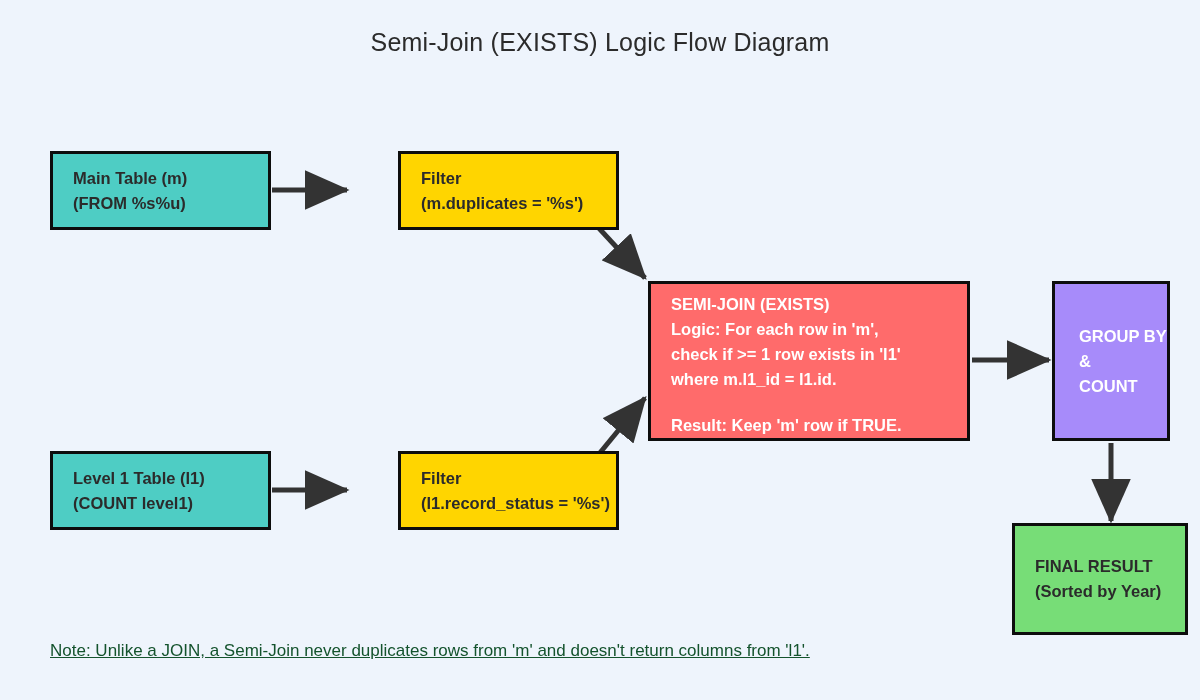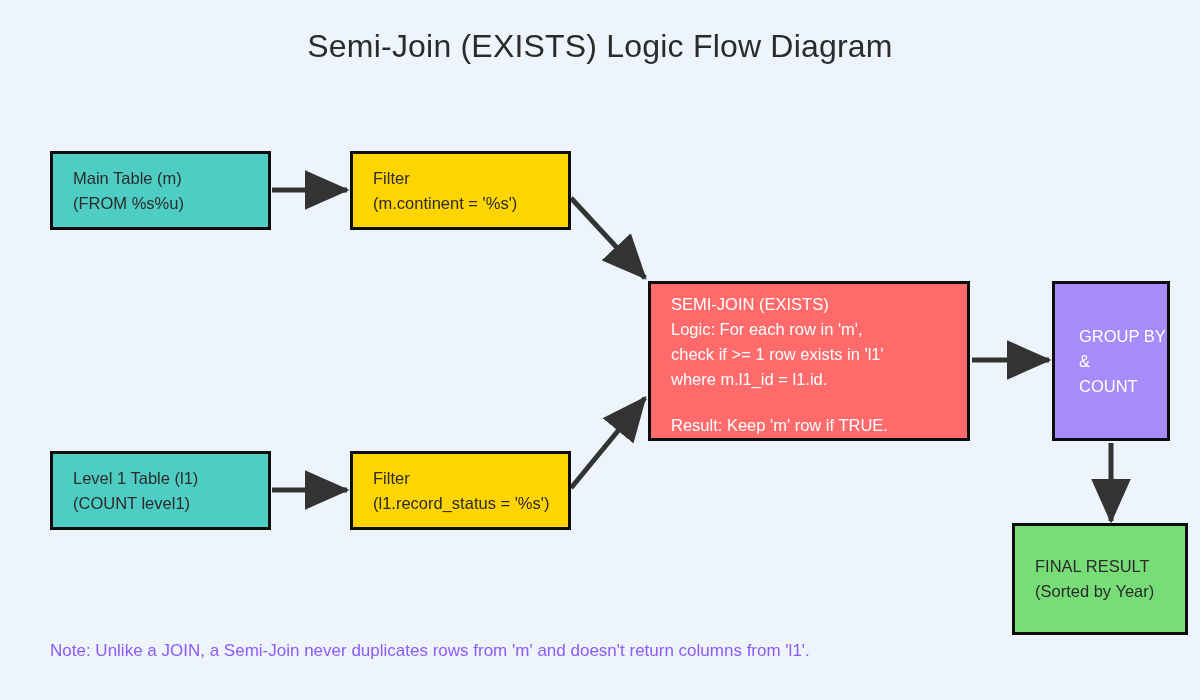--- a/index.html
+++ b/index.html
@@ -18,64 +18,66 @@
     position: relative;
     width: 1200px;
     height: 700px;
   }
   .title {
     position: absolute;
     left: 0;
     top: 28px;
     width: 1200px;
     text-align: center;
-    font-size: 32px;
+    font-size: 25px;
     color: #2b2b2b;
     font-weight: normal;
     letter-spacing: 0.2px;
   }
   .node {
     position: absolute;
     border: 3px solid #0d0d0d;
     box-sizing: border-box;
     display: flex;
     flex-direction: column;
     justify-content: center;
     padding-left: 20px;
     padding-right: 10px;
+    font-weight: bold;
   }
   .node .line {
     font-size: 16.5px;
     line-height: 25px;
     white-space: pre;
   }
   .node .line.spacer {
     height: 25px;
   }
   .teal  { background: #4ecdc4; color: #2b2b2b; }
-  .yellow{ background: #ffd500; color: #2b2b2b; }
+  .yellow{ background: #ffd500; color: #2b2b2b; margin-left: 48px; }
   .red   { background: #ff6b6b; color: #ffffff; }
   .purple{ background: #a78bfa; color: #ffffff; }
   .green { background: #77dd77; color: #2b2b2b; }
 
   #n-main   { left: 50px;  top: 151px; width: 221px; height: 79px; }
   #n-filter1{ left: 350px; top: 151px; width: 221px; height: 79px; }
   #n-level1 { left: 50px;  top: 451px; width: 221px; height: 79px; }
   #n-filter2{ left: 350px; top: 451px; width: 221px; height: 79px; }
   #n-semi   { left: 648px; top: 281px; width: 322px; height: 160px; padding-top: 8px; justify-content: flex-start; }
   #n-group  { left: 1052px;top: 281px; width: 118px; height: 160px; padding-left: 24px; }
   #n-final  { left: 1002px;top: 523px; width: 176px; height: 112px; margin-left: 10px; }
 
   .note {
     position: absolute;
     left: 50px;
     top: 641px;
     font-size: 17px;
-    color: #8b5cf6;
+    color: #14532d;
     white-space: nowrap;
+    text-decoration: underline;
   }
   svg.edges {
     position: absolute;
     left: 0;
     top: 0;
     width: 1200px;
     height: 700px;
     pointer-events: none;
   }
 </style>
@@ -100,21 +102,21 @@
     <line x1="1111" y1="443" x2="1111" y2="521" stroke="#333333" stroke-width="5" marker-end="url(#arrowhead)"></line>
   </svg>
 
   <div class="node teal" id="n-main">
     <div class="line">Main Table (m)</div>
     <div class="line">(FROM %s%u)</div>
   </div>
 
   <div class="node yellow" id="n-filter1">
     <div class="line">Filter</div>
-    <div class="line">(m.continent = '%s')</div>
+    <div class="line">(m.duplicates = '%s')</div>
   </div>
 
   <div class="node teal" id="n-level1">
     <div class="line">Level 1 Table (l1)</div>
     <div class="line">(COUNT level1)</div>
   </div>
 
   <div class="node yellow" id="n-filter2">
     <div class="line">Filter</div>
     <div class="line">(l1.record_status = '%s')</div>

